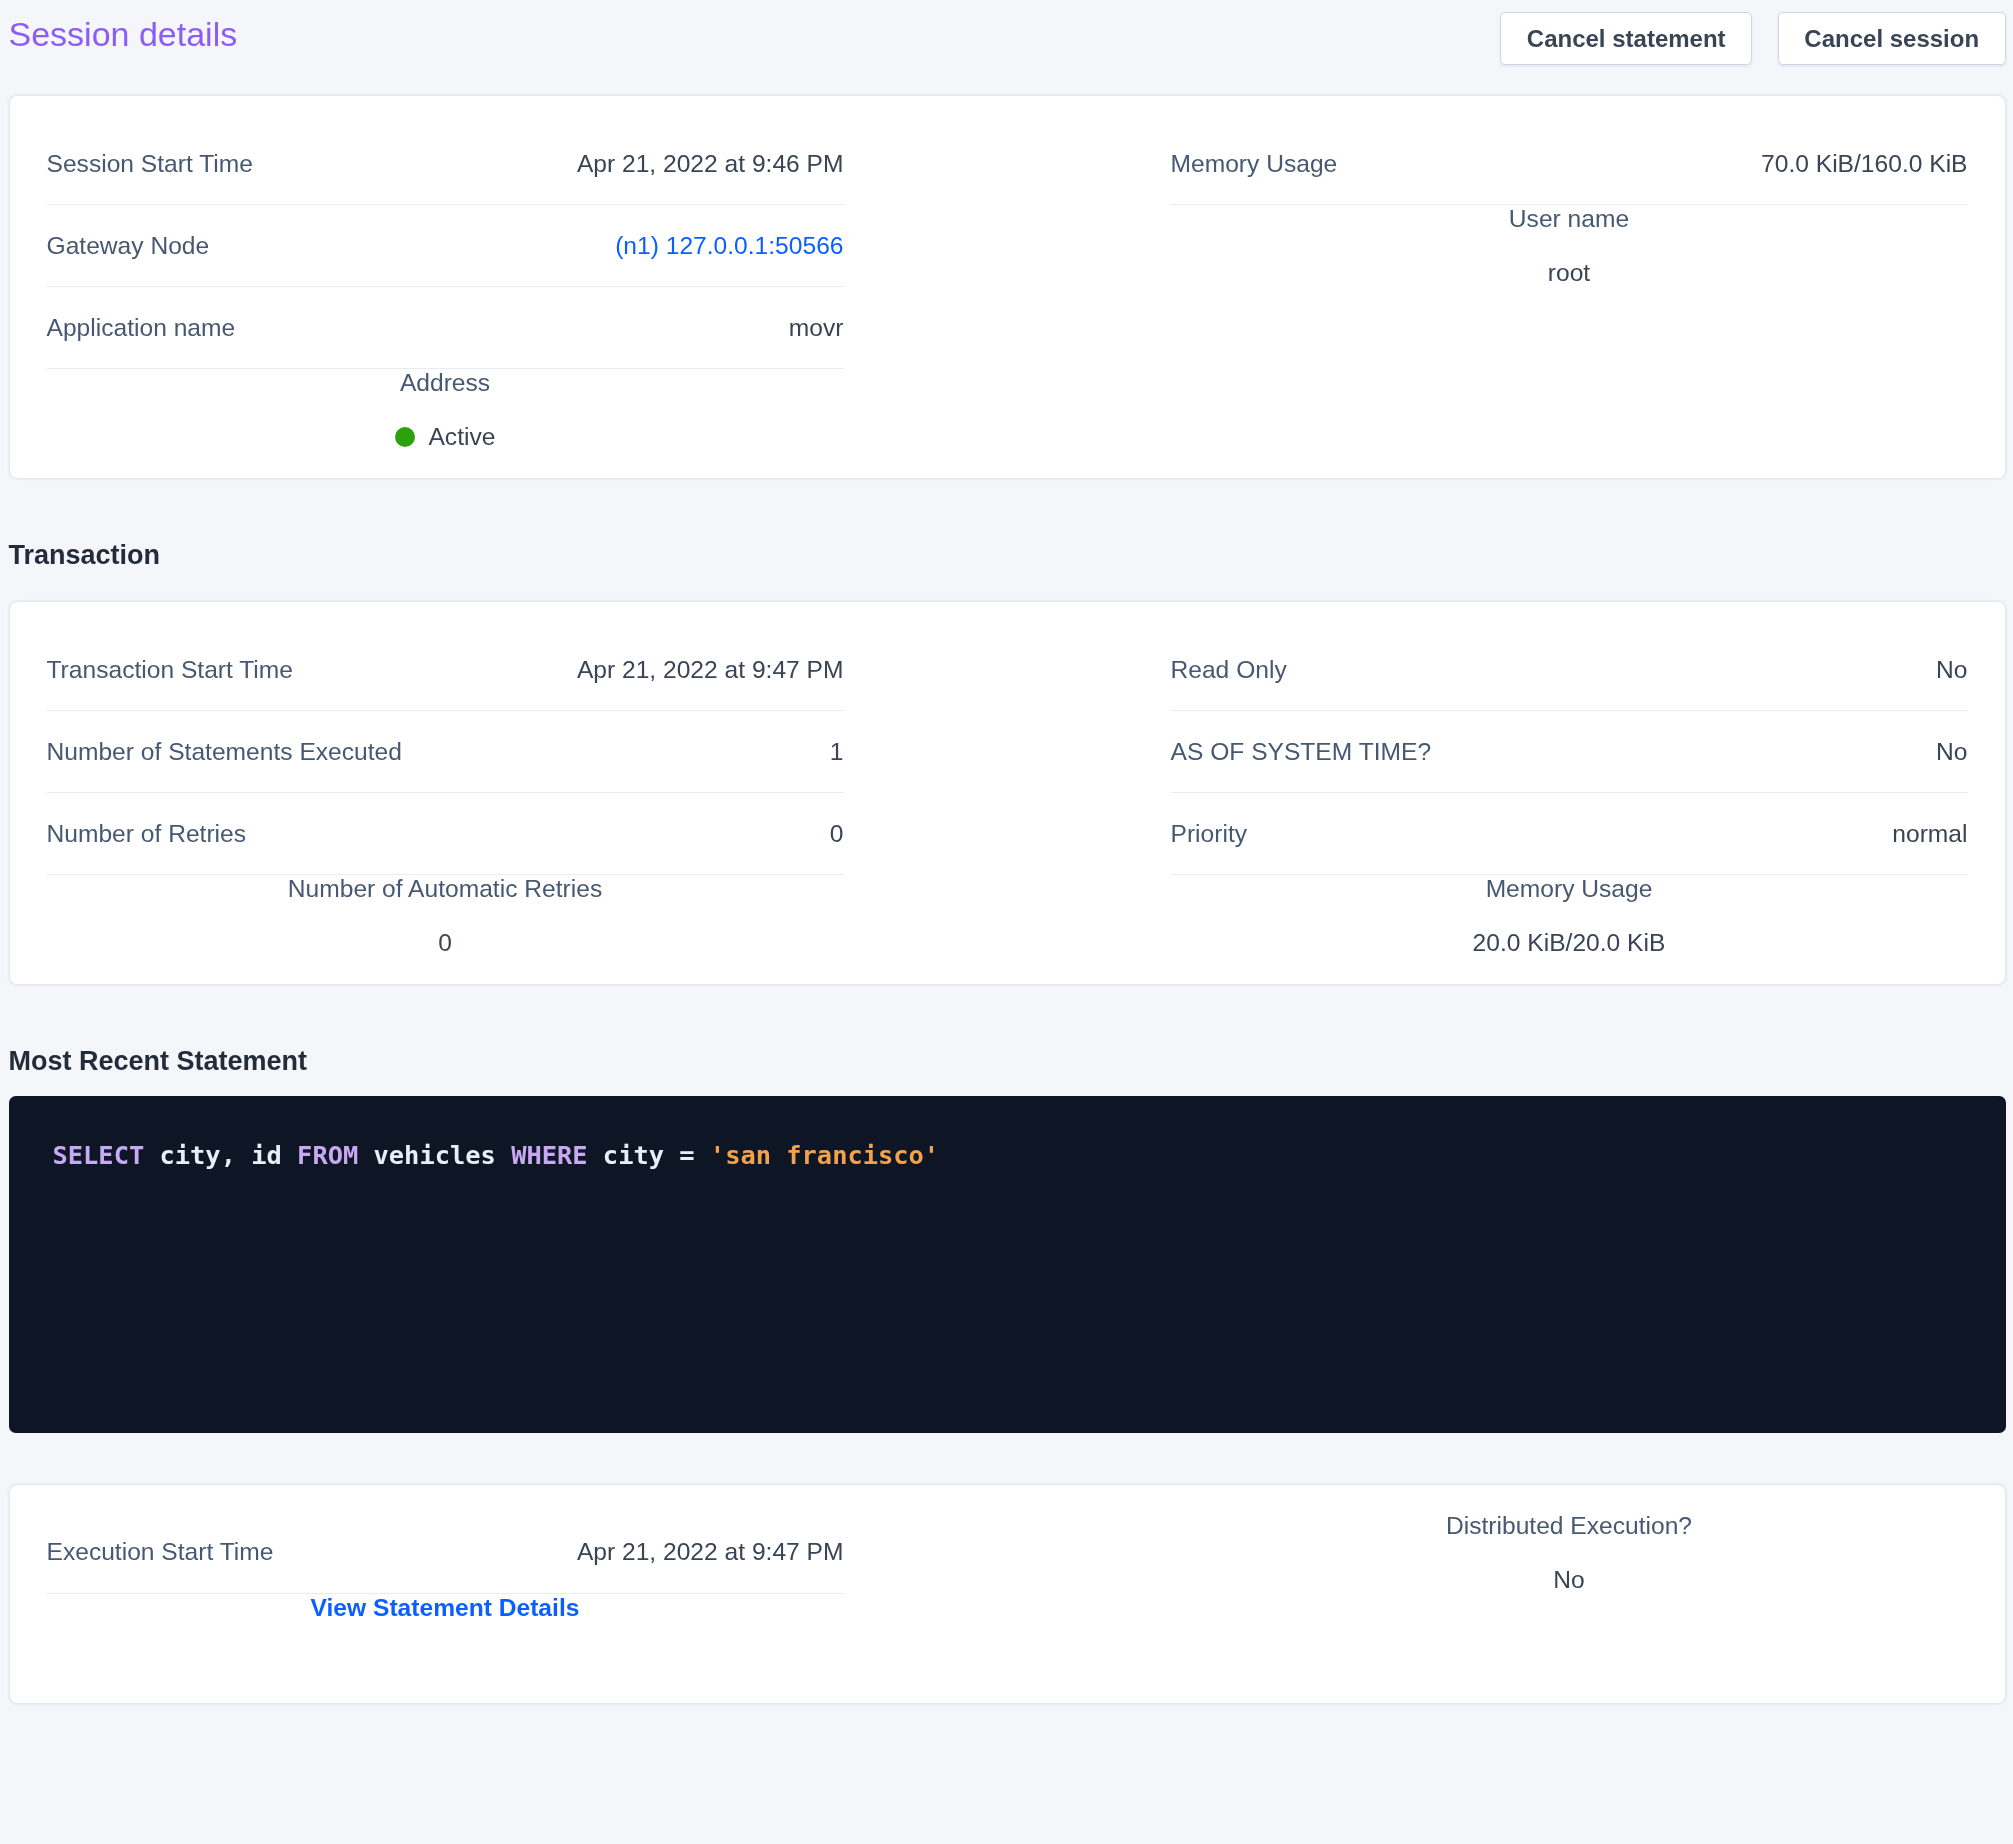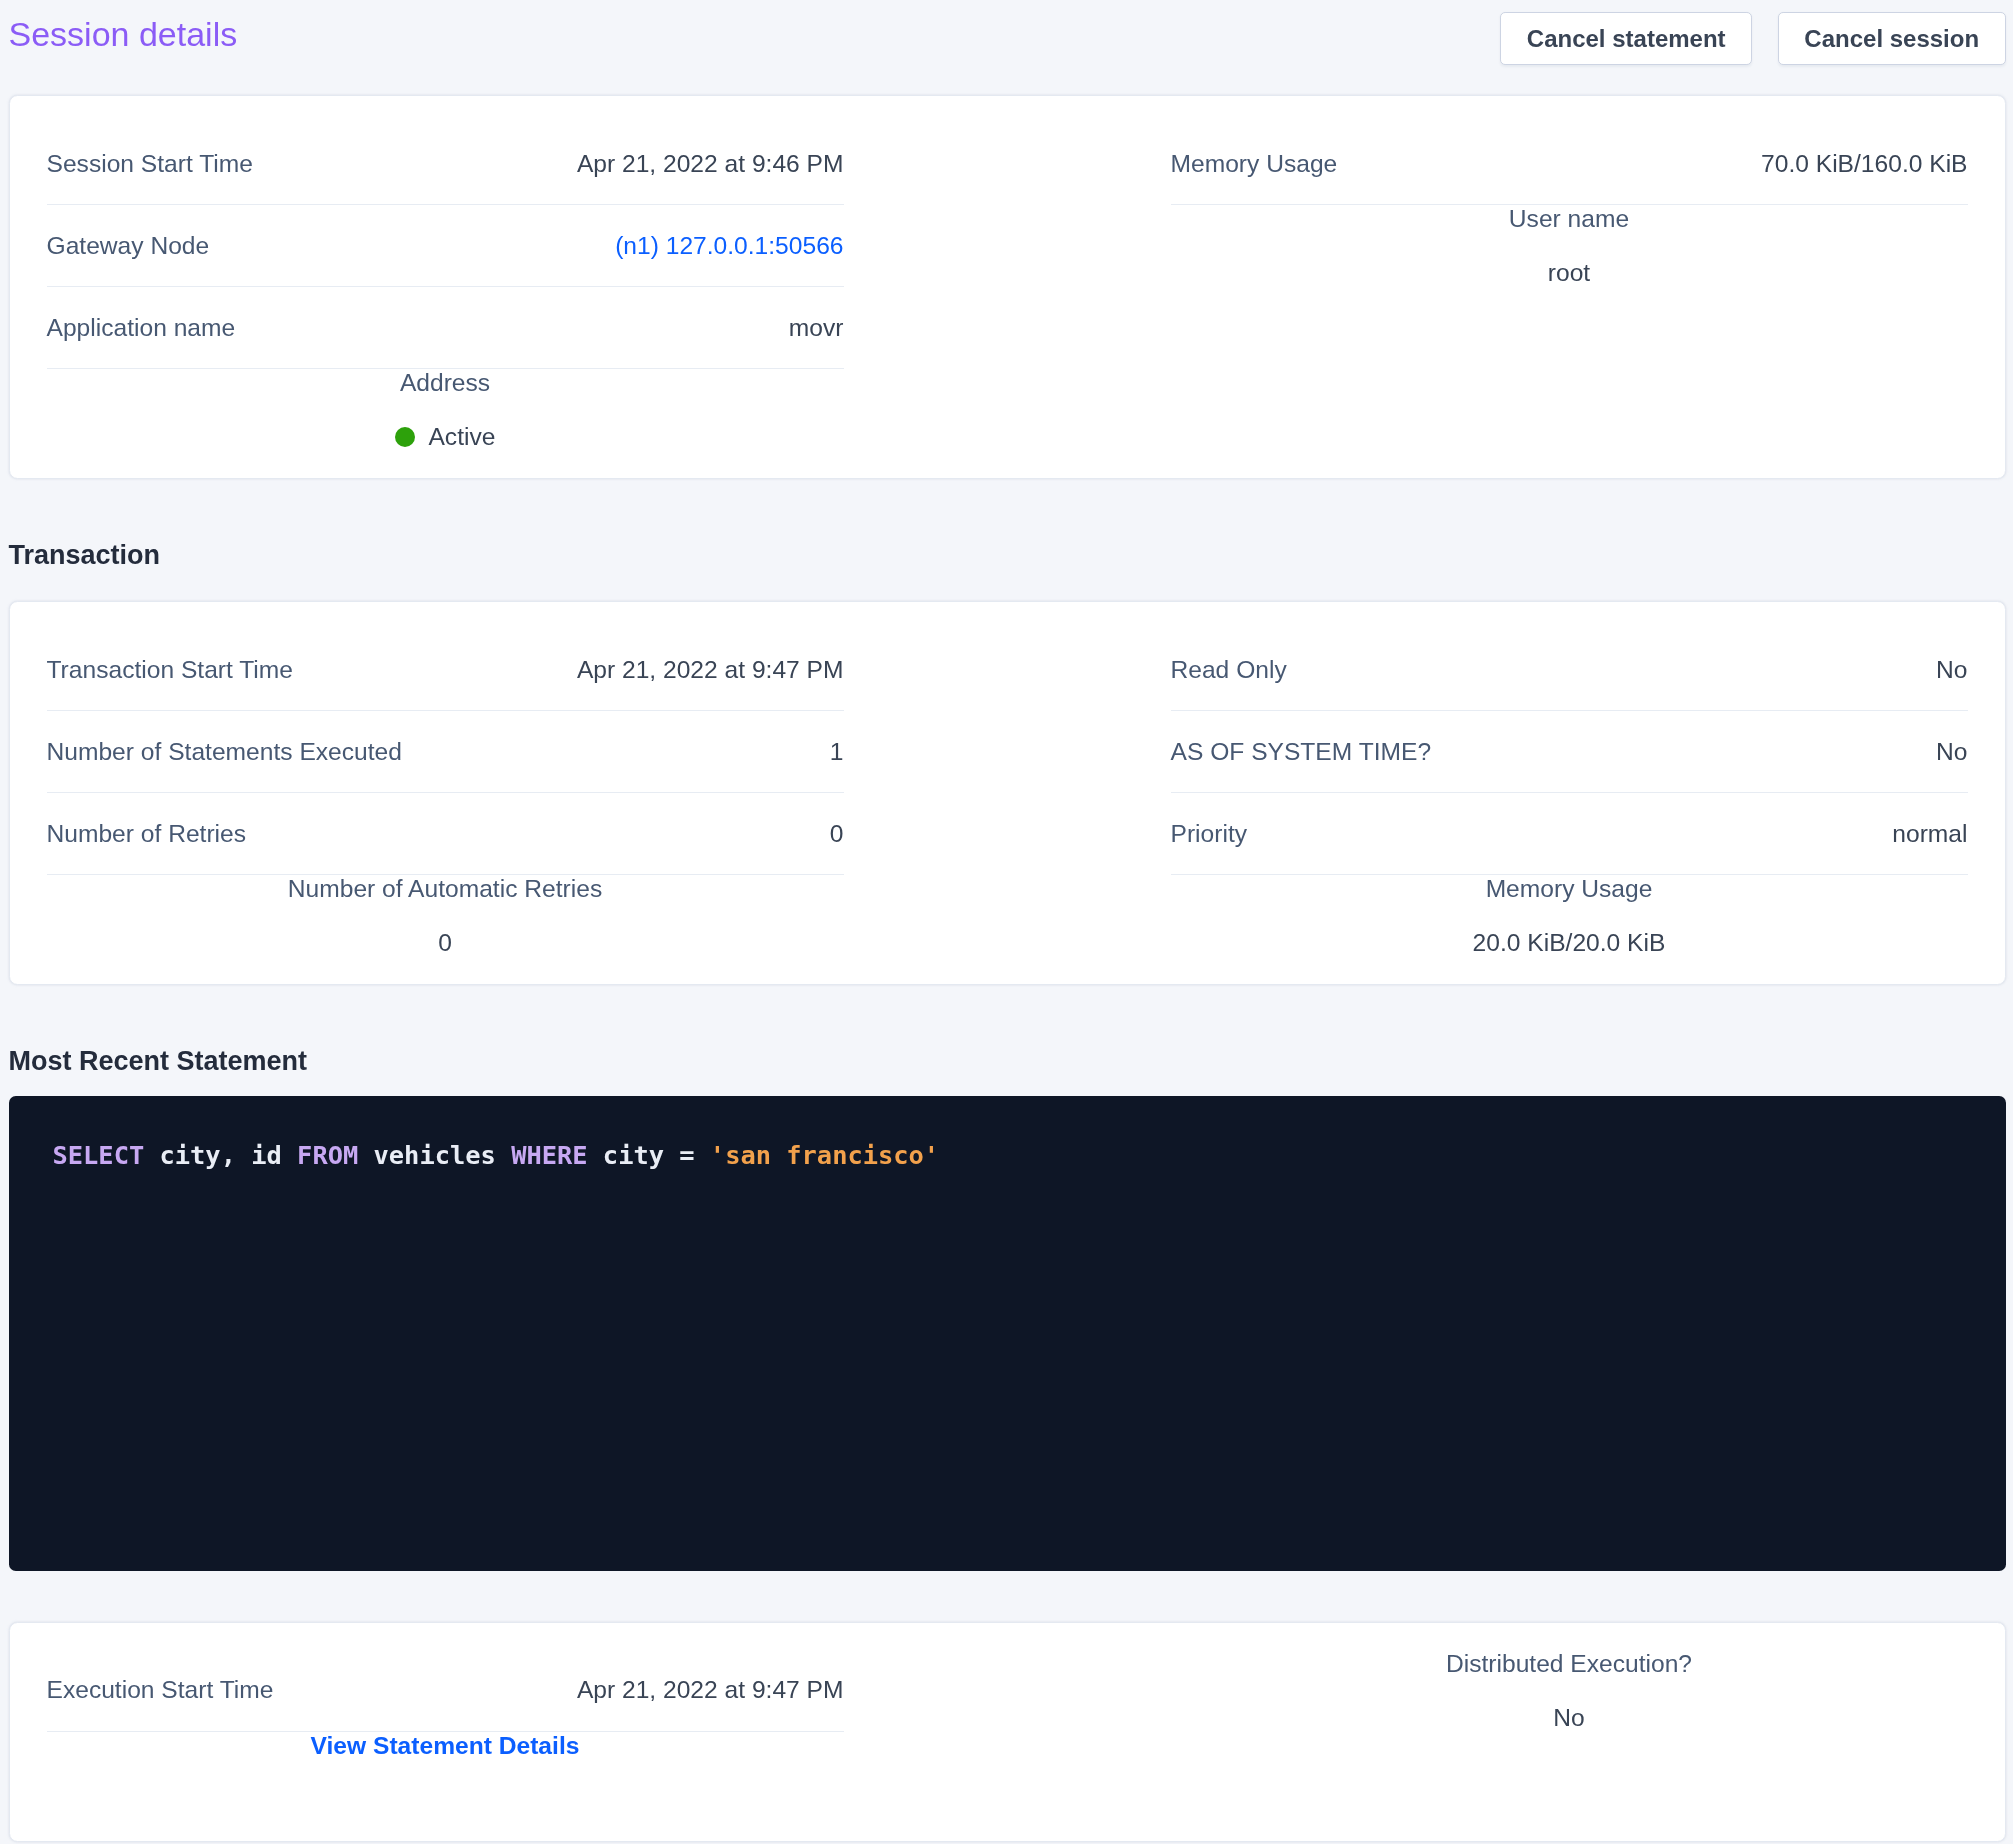--- a/index.html
+++ b/index.html
@@ -76,21 +76,21 @@
     font-size: 27px;
     font-weight: 600;
     color: #242c3c;
   }
 
   
   .codebox {
     margin-top: 15.3px;
     background: var(--codebg, #0e1626);
     border-radius: 6.8px;
-    height: 475px;
+    height: 337px;
     padding: 44px 44px;
   }
   .sql {
     font-family: "DejaVu Sans Mono", monospace;
     font-size: 25.4px;
     font-weight: 600;
   }
   .tok-keyword { color: var(--kw, #c7a8f2); font-weight: 700; }
   .tok-plain   { color: var(--plain, #e9edf5); }
   .tok-string  { color: var(--str, #f2a14c); font-weight: 700; }

